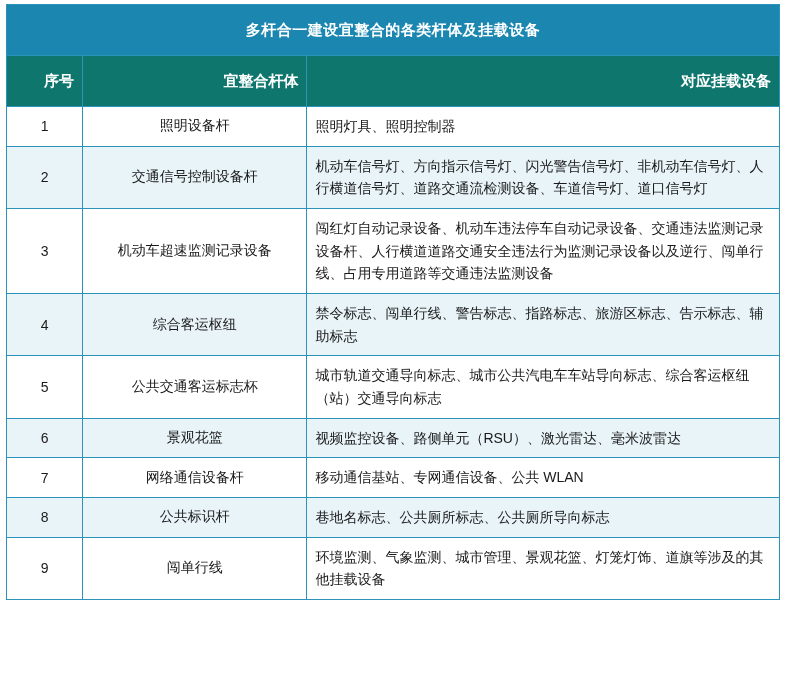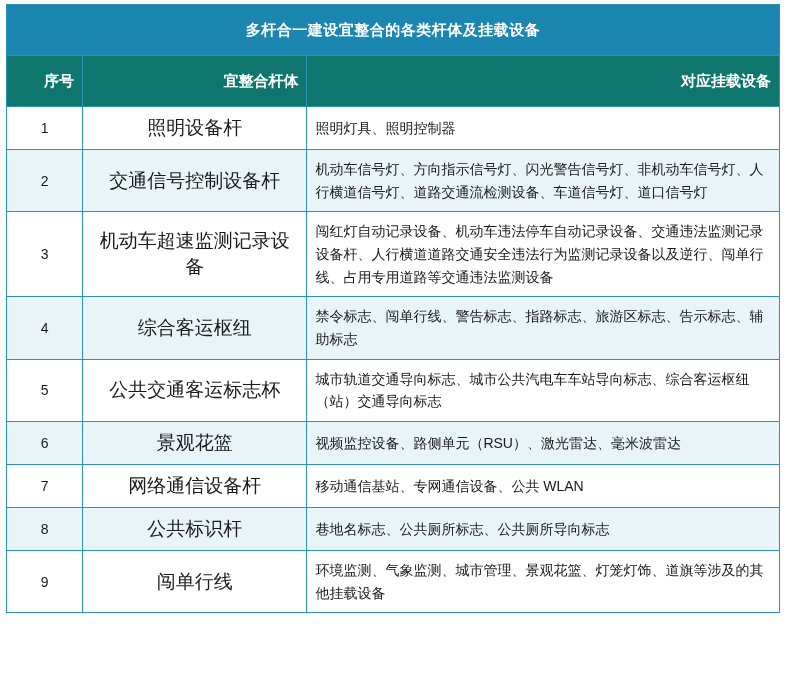--- a/index.html
+++ b/index.html
@@ -49,21 +49,21 @@
   }
   .idx-cell {
     text-align: center;
     vertical-align: middle;
     font-size: 14px;
     color: #1a1a1a;
   }
   .name-cell {
     text-align: center;
     vertical-align: middle;
-    font-size: 19px;
+    font-size: 14px;
     color: #1a1a1a;
   }
   .desc-cell {
     text-align: left;
     vertical-align: middle;
     font-size: 14px;
     color: #1a1a1a;
     padding: 7px 8px 7px 9px;
     line-height: 1.62;
   }

